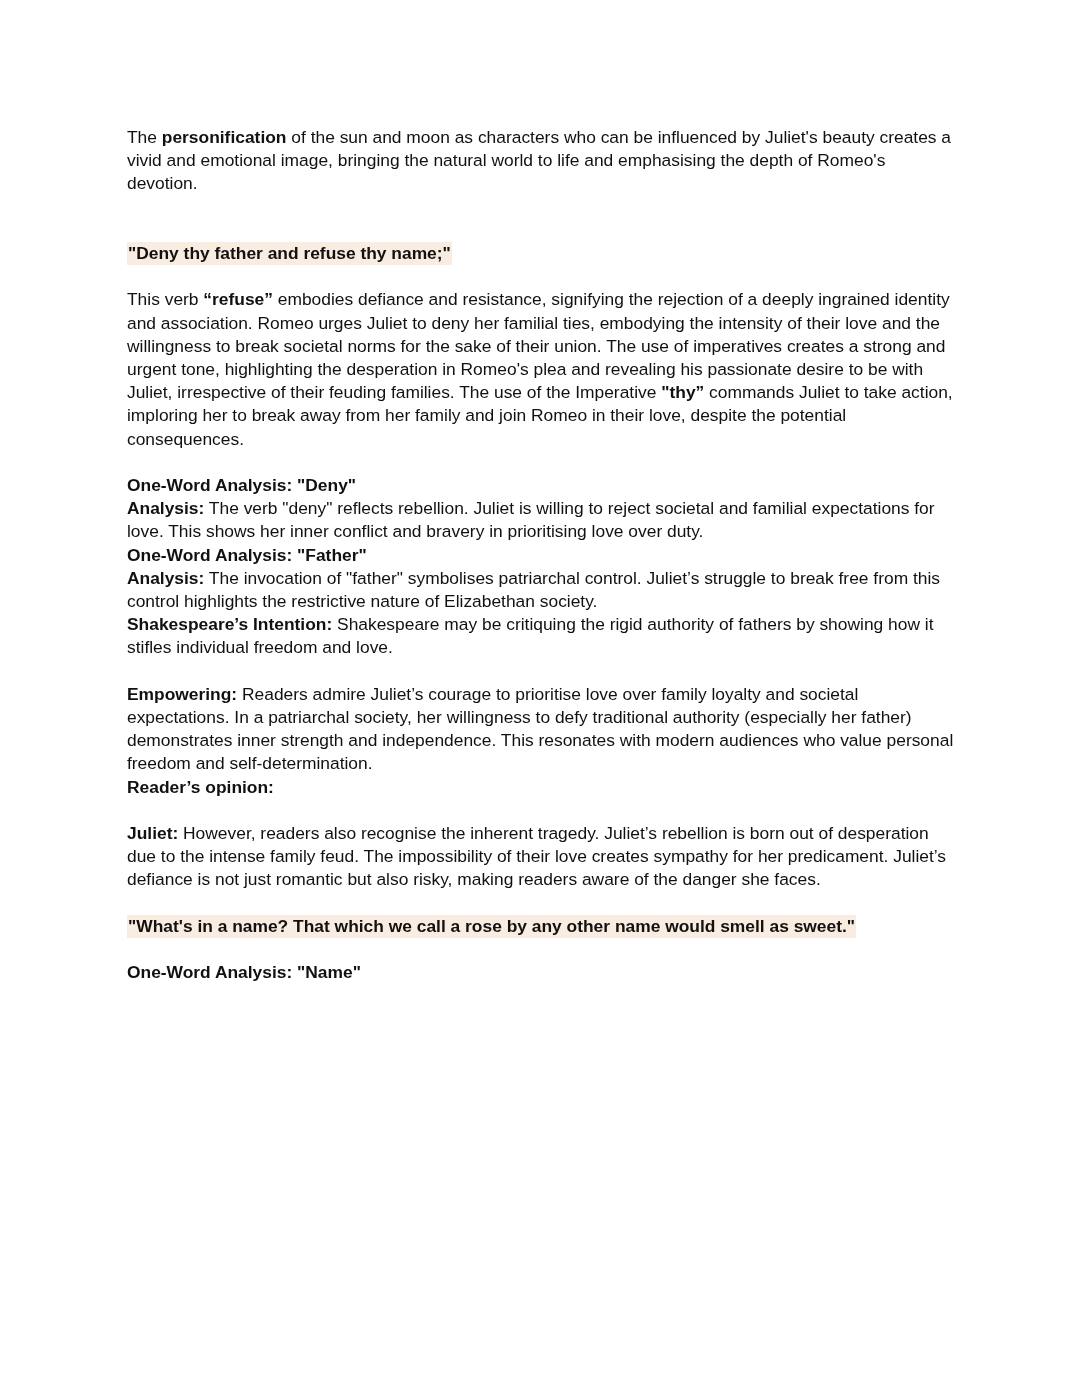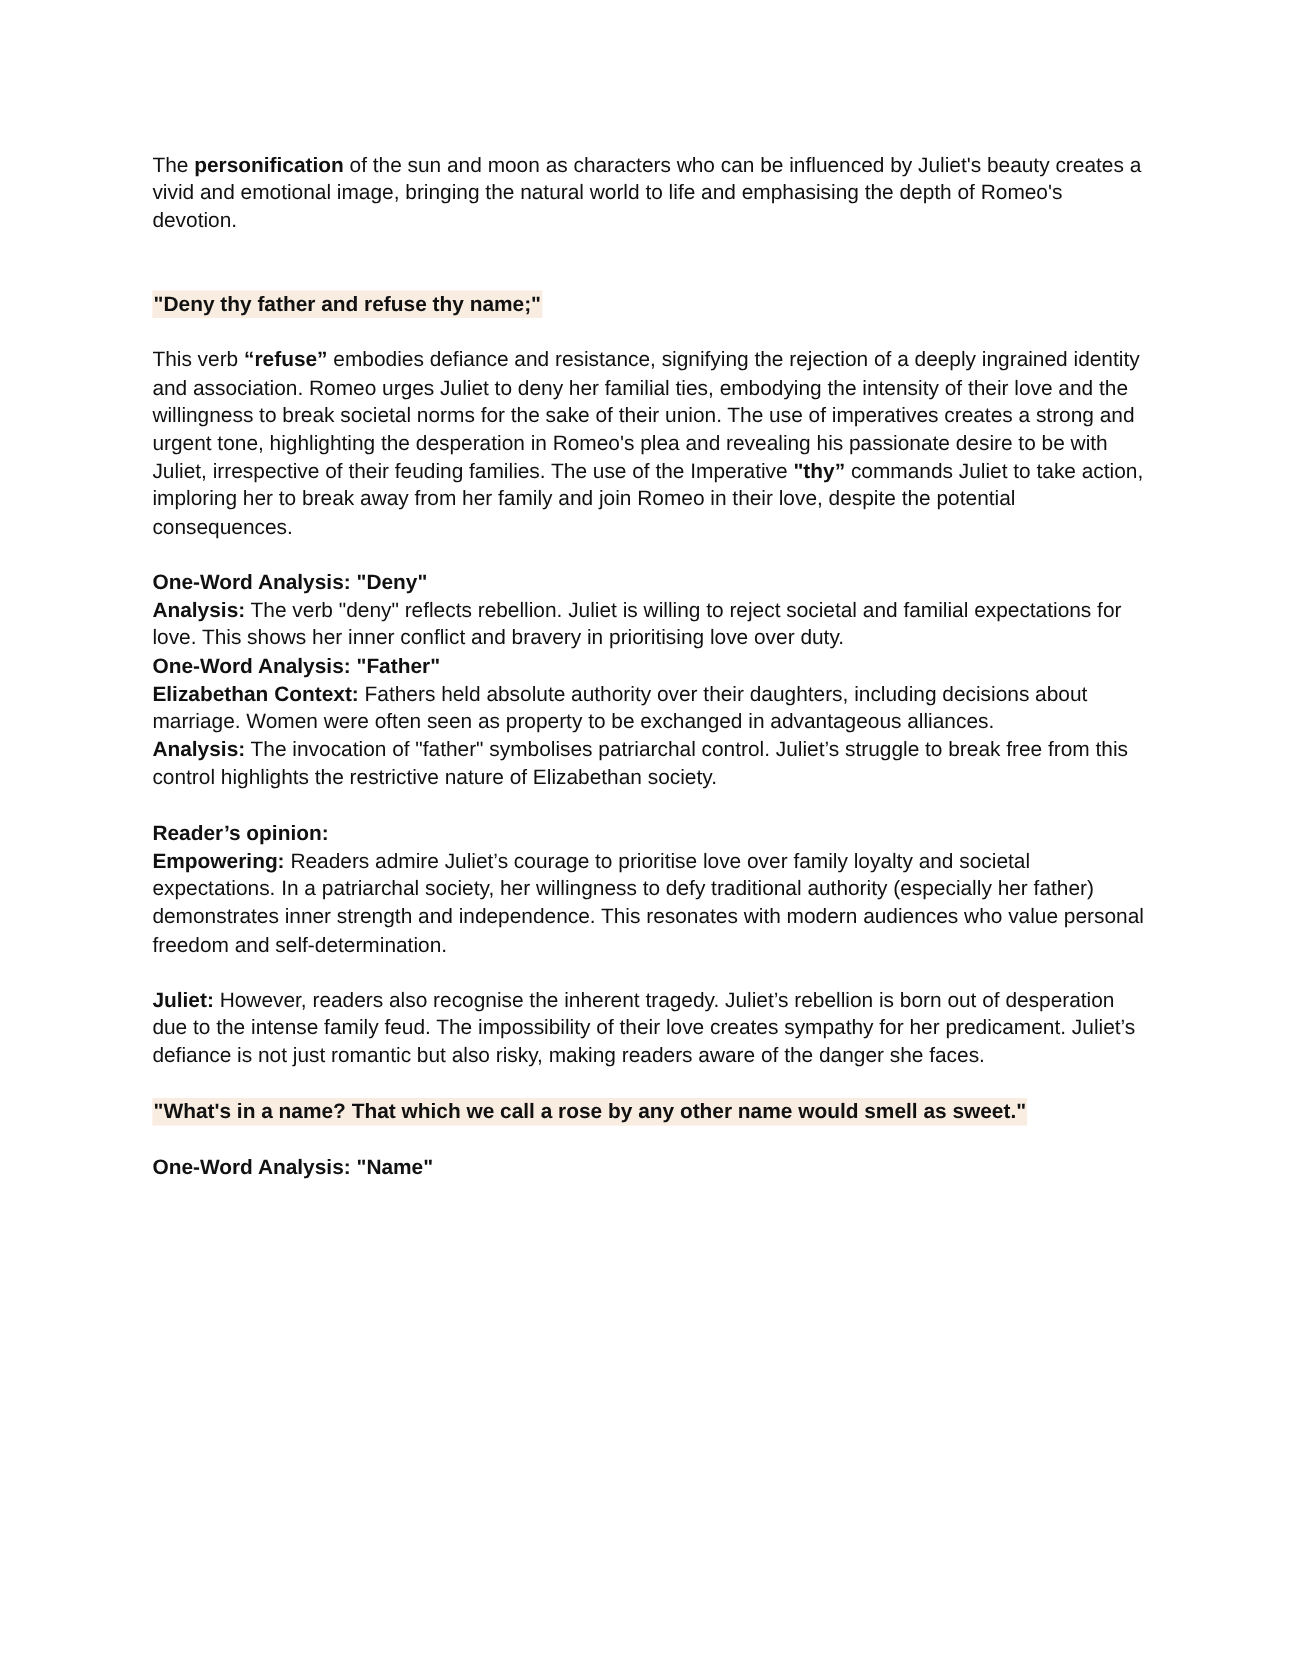--- a/index.html
+++ b/index.html
@@ -56,27 +56,27 @@
   <div class="gap"></div>
 
   <p><span>This verb </span><b>“refuse”</b><span> embodies defiance and resistance, signifying the rejection of a deeply ingrained identity and association. Romeo urges Juliet to deny her familial ties, embodying the intensity of their love and the willingness to break societal norms for the sake of their union. The use of imperatives creates a strong and urgent tone, highlighting the desperation in Romeo's plea and revealing his passionate desire to be with Juliet, irrespective of their feuding families. The use of the Imperative </span><b>"thy”</b><span> commands Juliet to take action, imploring her to break away from her family and join Romeo in their love, despite the potential consequences.</span></p>
 
   <div class="gap"></div>
 
   <p><b>One-Word Analysis: "Deny"</b></p>
   <p><b>Analysis:</b><span> The verb "deny" reflects rebellion. Juliet is willing to reject societal and familial expectations for love. This shows her inner conflict and bravery in prioritising love over duty.</span></p>
 
   <p><b>One-Word Analysis: "Father"</b></p>
-  <p><b>Elizabethan Context:</b><span> Fathers held absolute authority over their daughters, including decisions about marriage. Women were often seen as property to be exchanged in advantageous alliances.</span></p>
   <p><b>Analysis:</b><span> The invocation of "father" symbolises patriarchal control. Juliet’s struggle to break free from this control highlights the restrictive nature of Elizabethan society.</span></p>
+  <p><b>Shakespeare’s Intention:</b><span> Shakespeare may be critiquing the rigid authority of fathers by showing how it stifles individual freedom and love.</span></p>
 
   <div class="gap"></div>
 
+  <p><b>Empowering:</b><span> Readers admire Juliet’s courage to prioritise love over family loyalty and societal expectations. In a patriarchal society, her willingness to defy traditional authority (especially her father) demonstrates inner strength and independence. This resonates with modern audiences who value personal freedom and self-determination.</span></p>
   <p><b>Reader’s opinion:</b></p>
-  <p><b>Empowering:</b><span> Readers admire Juliet’s courage to prioritise love over family loyalty and societal expectations. In a patriarchal society, her willingness to defy traditional authority (especially her father) demonstrates inner strength and independence. This resonates with modern audiences who value personal freedom and self-determination.</span></p>
 
   <div class="gap"></div>
 
   <p><b>Juliet:</b><span> However, readers also recognise the inherent tragedy. Juliet’s rebellion is born out of desperation due to the intense family feud. The impossibility of their love creates sympathy for her predicament. Juliet’s defiance is not just romantic but also risky, making readers aware of the danger she faces.</span></p>
 
   <div class="gap"></div>
 
   <p><span class="quote">"What's in a name? That which we call a rose by any other name would smell as sweet."</span></p>
 
   <div class="gap"></div>

